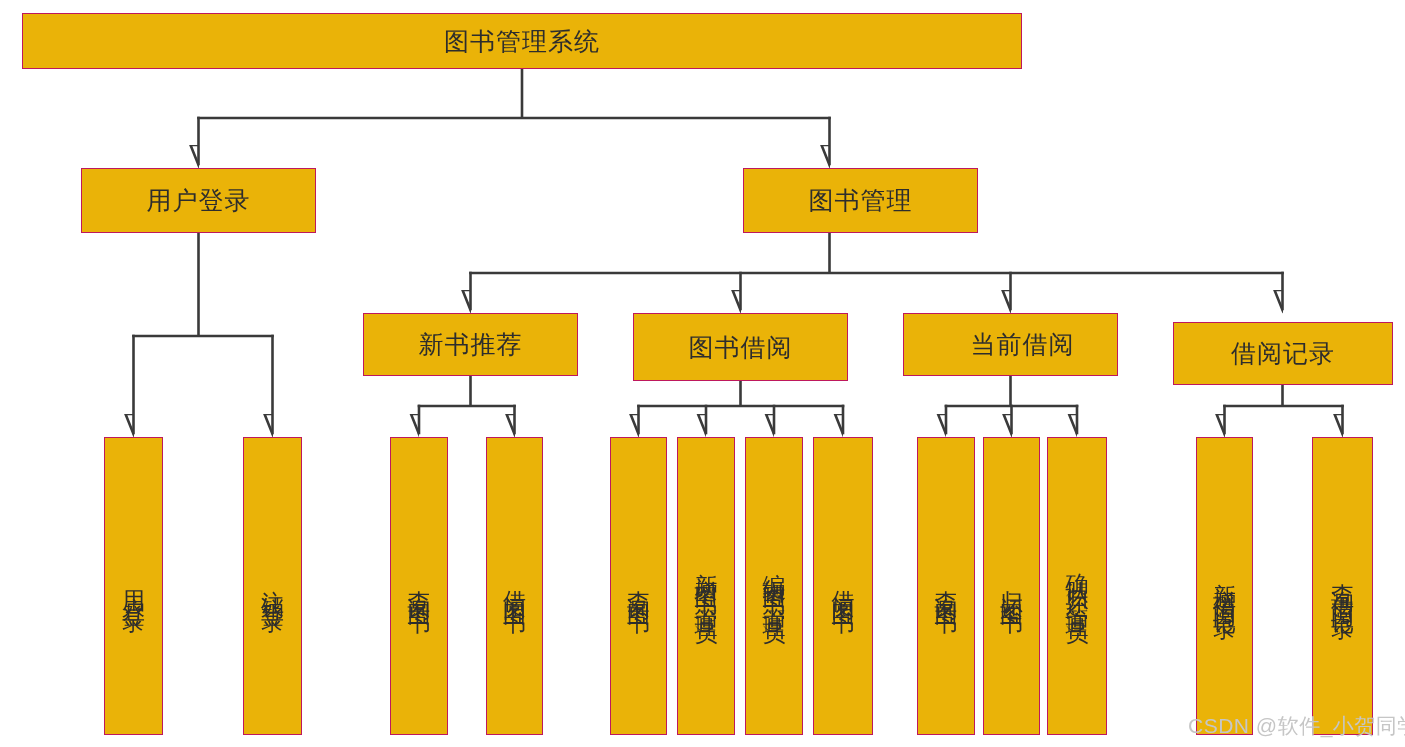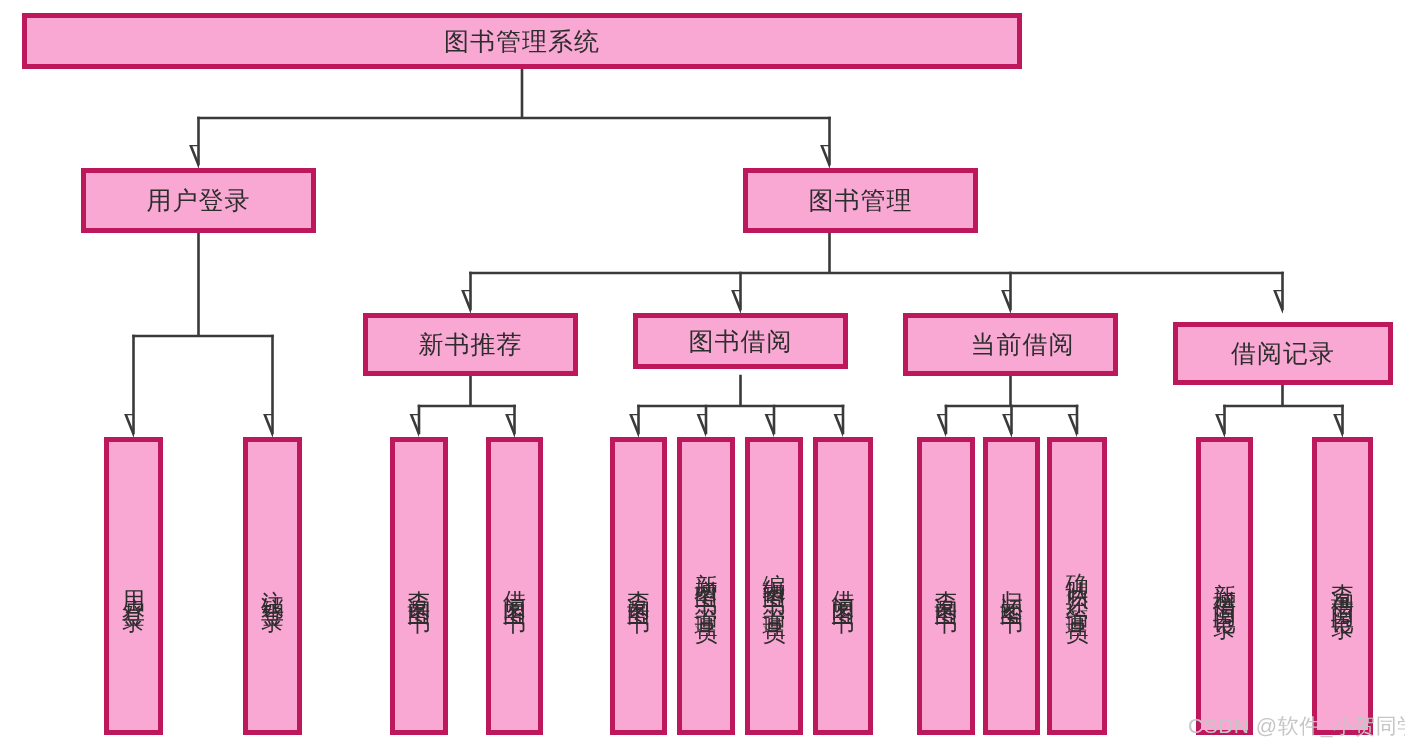--- a/index.html
+++ b/index.html
@@ -24,22 +24,22 @@
   }
   .edges path {
     fill: none;
     stroke: #3a3a3a;
     stroke-width: 2.6;
     stroke-linecap: square;
   }
   .node {
     position: absolute;
     box-sizing: border-box;
-    border: 5px solid #be185d;
-    background: #f9a8d4;
+    border: 1px solid #be185d;
+    background: #eab308;
     display: flex;
     align-items: center;
     justify-content: center;
     color: #2d2d2d;
   }
   .node .h-label {
     font-size: 25px;
     letter-spacing: 1px;
     white-space: nowrap;
     line-height: 1;
@@ -115,21 +115,21 @@
   <div class="node" style="left:81px; top:168px; width:235px; height:65px;">
     <span class="h-label">用户登录</span>
   </div>
   <div class="node" style="left:743px; top:168px; width:235px; height:65px;">
     <span class="h-label">图书管理</span>
   </div>
 
   <div class="node" style="left:363px; top:313px; width:215px; height:63px;text-align:right;">
     <span class="h-label">新书推荐</span>
   </div>
-  <div class="node" style="left:633px; top:313px; width:215px; height:56px;">
+  <div class="node" style="left:633px; top:313px; width:215px; height:68px;">
     <span class="h-label">图书借阅</span>
   </div>
   <div class="node" style="left:903px; top:313px; width:215px; height:63px;padding-left:24px;">
     <span class="h-label">当前借阅</span>
   </div>
   <div class="node" style="left:1173px; top:322px; width:220px; height:63px;">
     <span class="h-label">借阅记录</span>
   </div>
 
   <div class="node leaf" style="left:104px; top:437px; width:59px; height:298px;">

